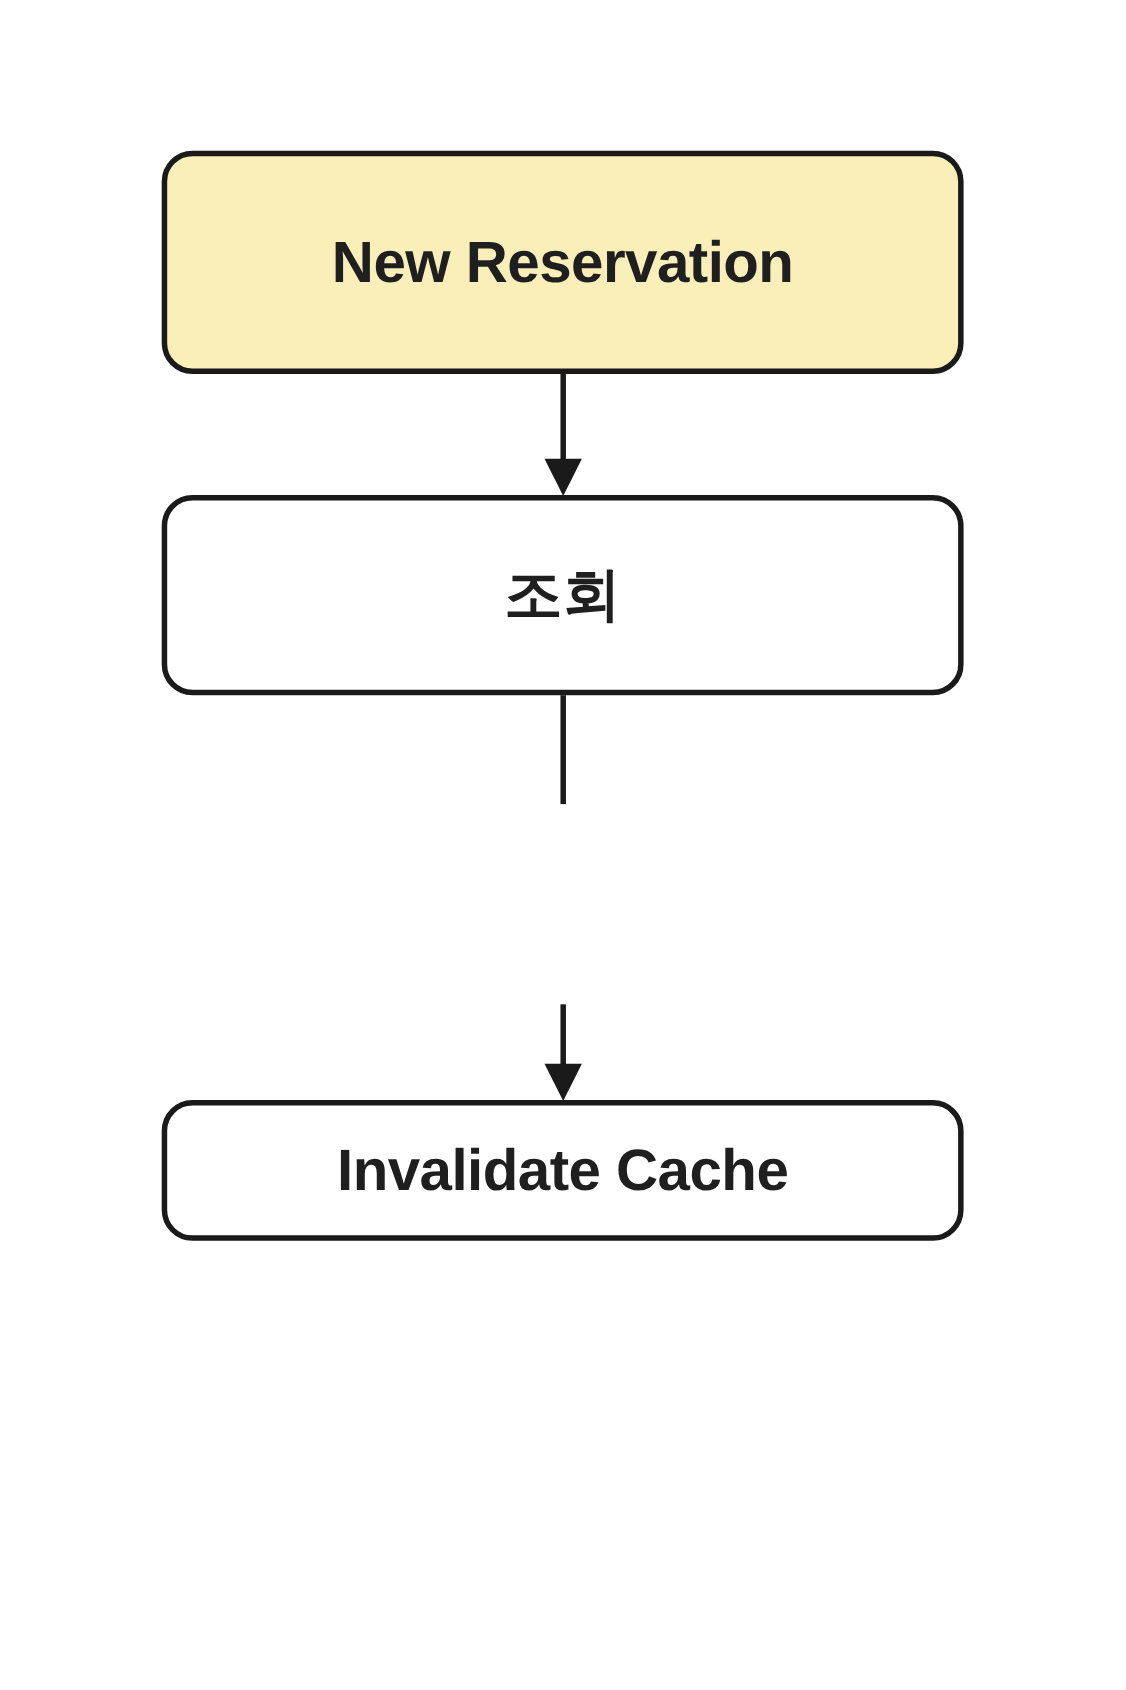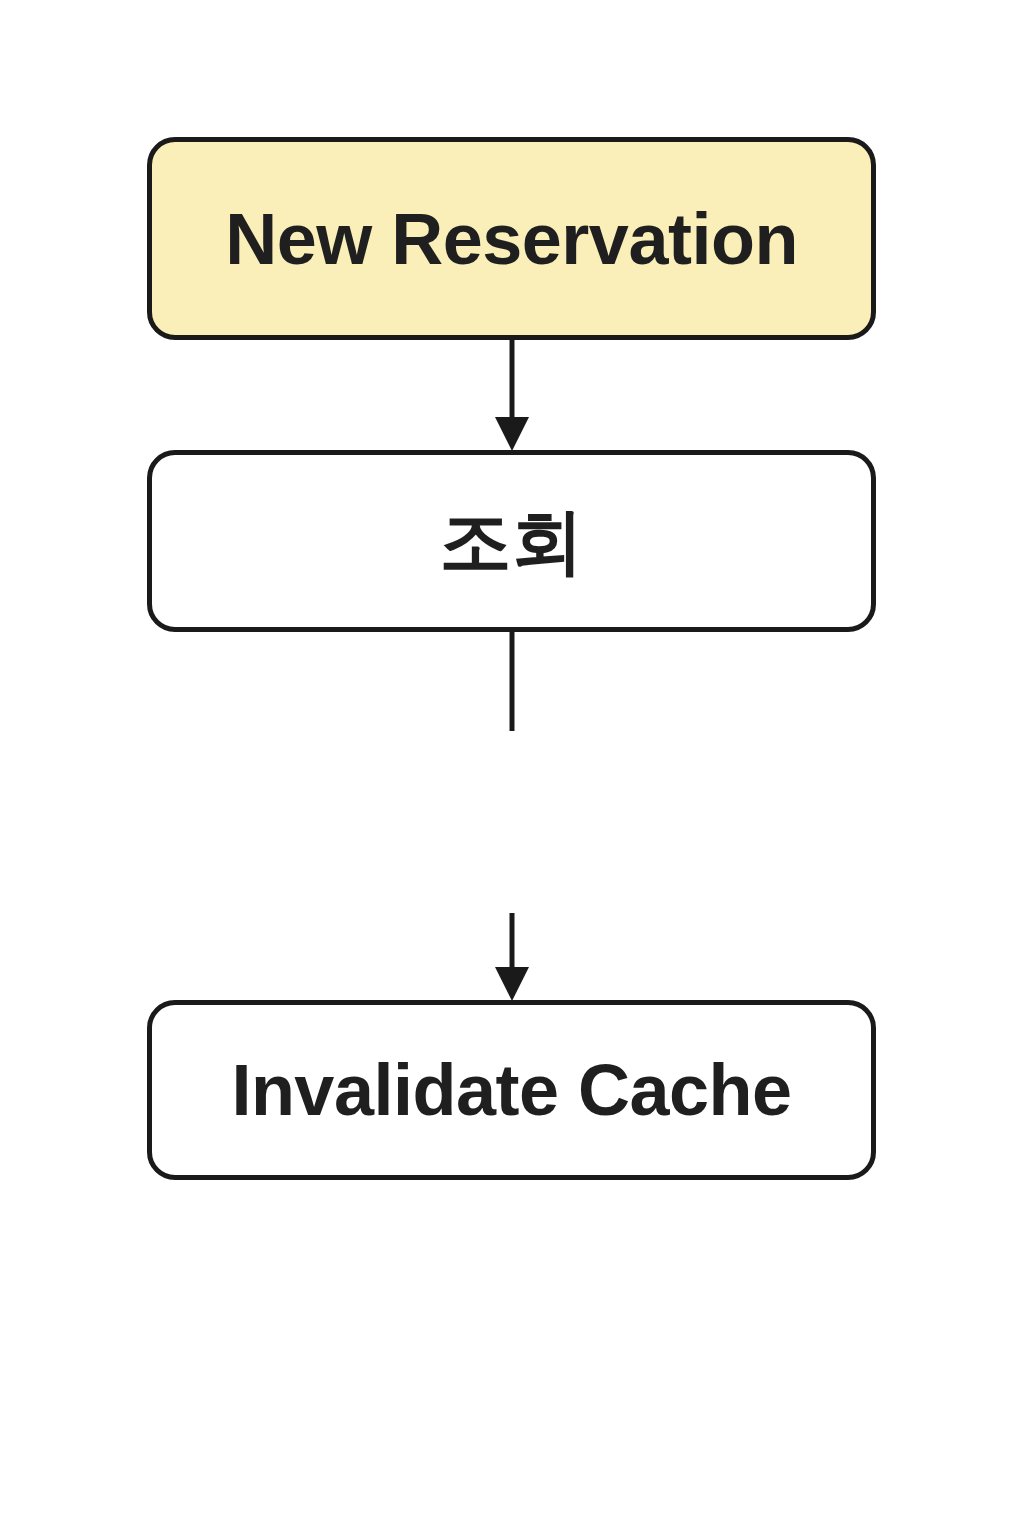--- a/index.html
+++ b/index.html
@@ -42,39 +42,39 @@
     background: #ffffff;
     display: flex;
     align-items: center;
     justify-content: center;
   }
   .node.highlight {
     background: #faefb8;
   }
 
   .node-label {
-    font-size: 72px;
+    font-size: 53px;
     font-weight: bold;
     color: #1f1f1f;
     line-height: 1;
     letter-spacing: -0.5px;
     text-align: center;
     white-space: nowrap;
     font-family: "Liberation Sans", "DejaVu Sans", sans-serif;
   }
   .node-label.korean {
-    font-family: Liberation Sans, sans-serif;
+    font-family: Liberation Serif, serif;
     letter-spacing: 0;
   }
 
   
   #node-new-reservation { top: 137px;  height: 203px; }
   #node-lookup          { top: 450px;  height: 182px; }
   #node-database        { top: 730px;  height: 183px; }
-  #node-invalidate-cache{ top: 1000px; height: 180px; }
+  #node-invalidate-cache{ top: 1000px; height: 128px; }
 </style>
 </head>
 <body>
 
 <div id="flowchart-canvas">
 
   <svg id="connector-layer" viewBox="0 0 1024 1536" width="1024" height="1536" xmlns="http://www.w3.org/2000/svg">
 
     <g>
       <line x1="512" y1="340" x2="512" y2="424" stroke="#1a1a1a" stroke-width="5"></line>

